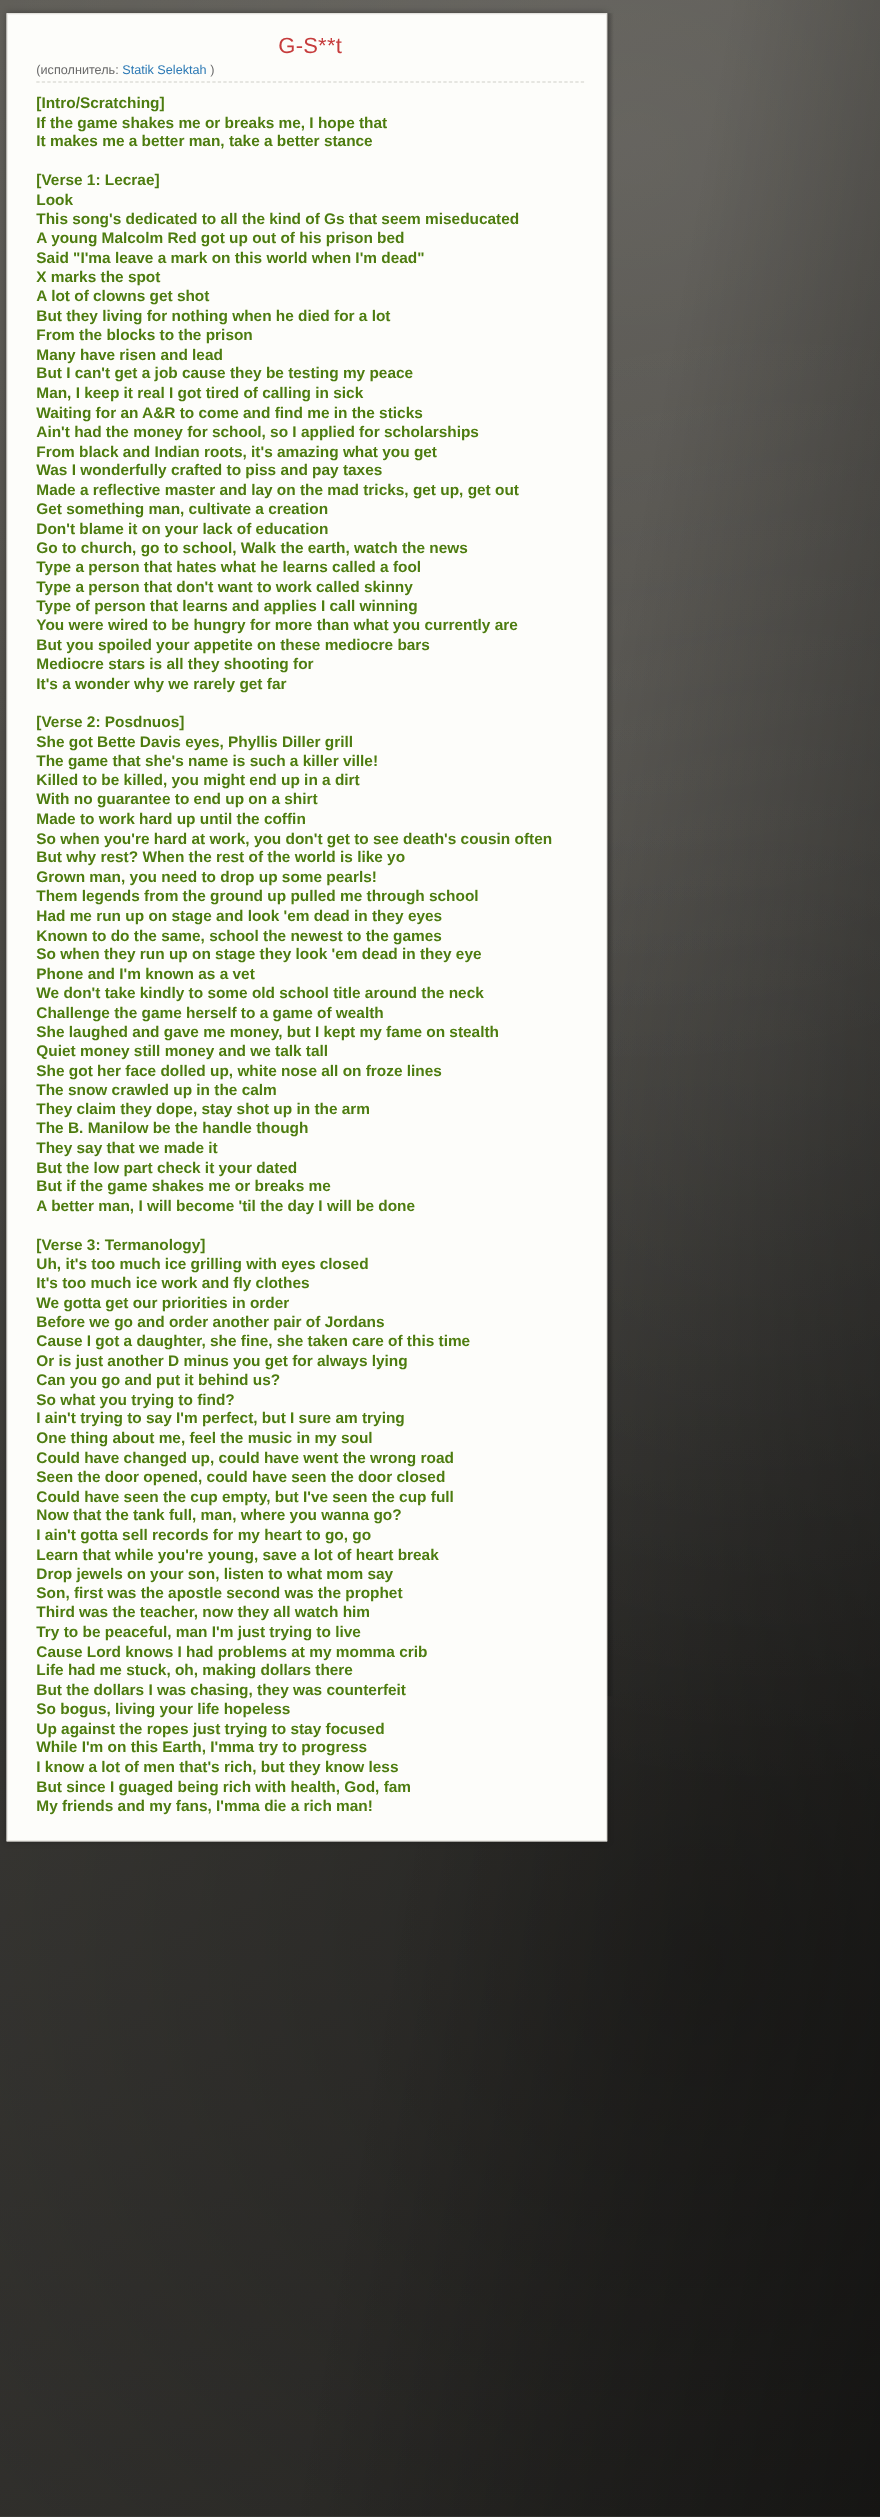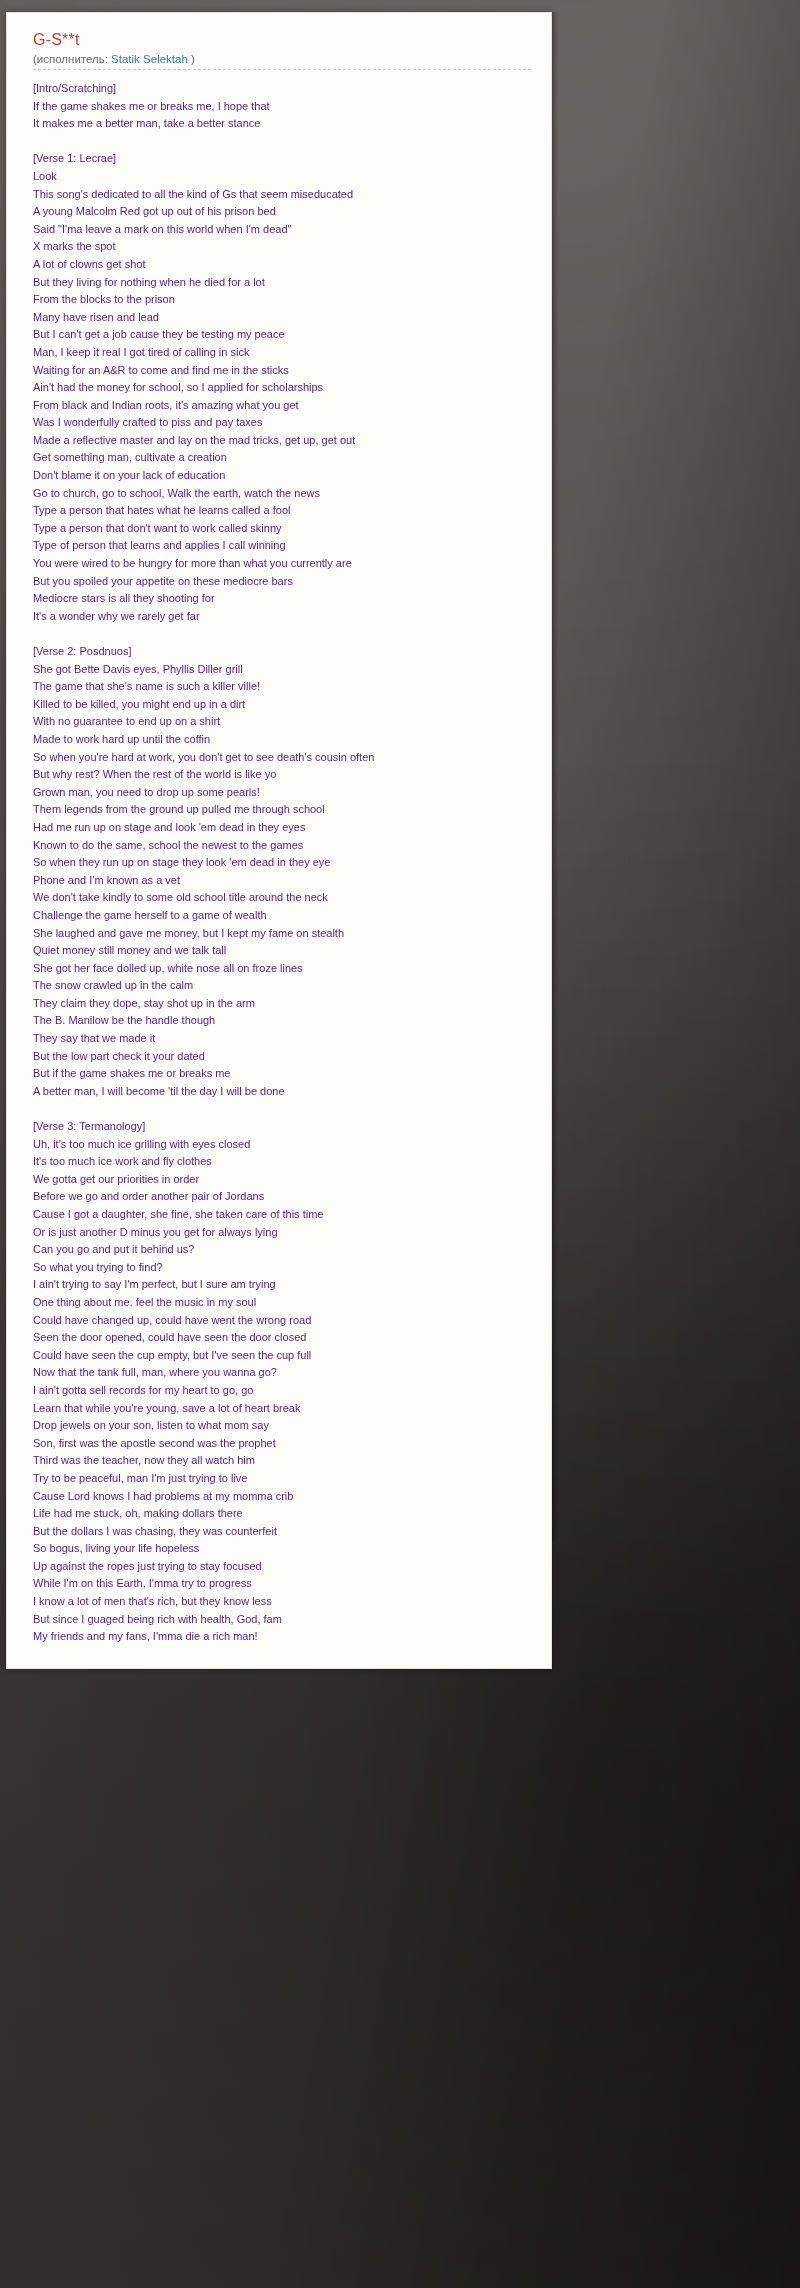--- a/index.html
+++ b/index.html
@@ -40,48 +40,50 @@
     margin: 12px 0 0 6px;
     background: #fdfdfa;
     border: 1px solid #e3e2dc;
     box-shadow: 0 0 6px rgba(0,0,0,0.35);
     padding: 16px 20px 22px 26px;
     box-sizing: border-box;
     min-height: 1530px;
   }
 
   .song-title {
-    font-size: 16px;
+    font-size: 20px;
     color: #c63c3c;
     font-weight: normal;
     margin: 2px 0 4px 0;
     letter-spacing: 0.2px;
+    text-align: center;
   }
   .performer-line {
     font-size: 11.5px;
     color: #6a6a6a;
     margin-bottom: 0;
   }
   .performer-link {
     color: #2d7ab5;
     text-decoration: none;
   }
 
   .divider {
     border: none;
     border-top: 1px dashed #cfcfc7;
     margin: 4px 0 10px 0;
   }
 
   .lyrics {
-    font-size: 11px;
+    font-size: 14px;
     line-height: 17.6px;
-    color: #4c1d95;
+    color: #4d7c0f;
     white-space: pre-wrap;
     word-wrap: break-word;
+    font-weight: bold;
   }
 
   
   .sheet-edge {
     position: absolute;
     left: 552px;
     top: 12px;
     width: 6px;
     height: 1530px;
     background: linear-gradient(90deg, rgba(0,0,0,0.22), rgba(0,0,0,0));

